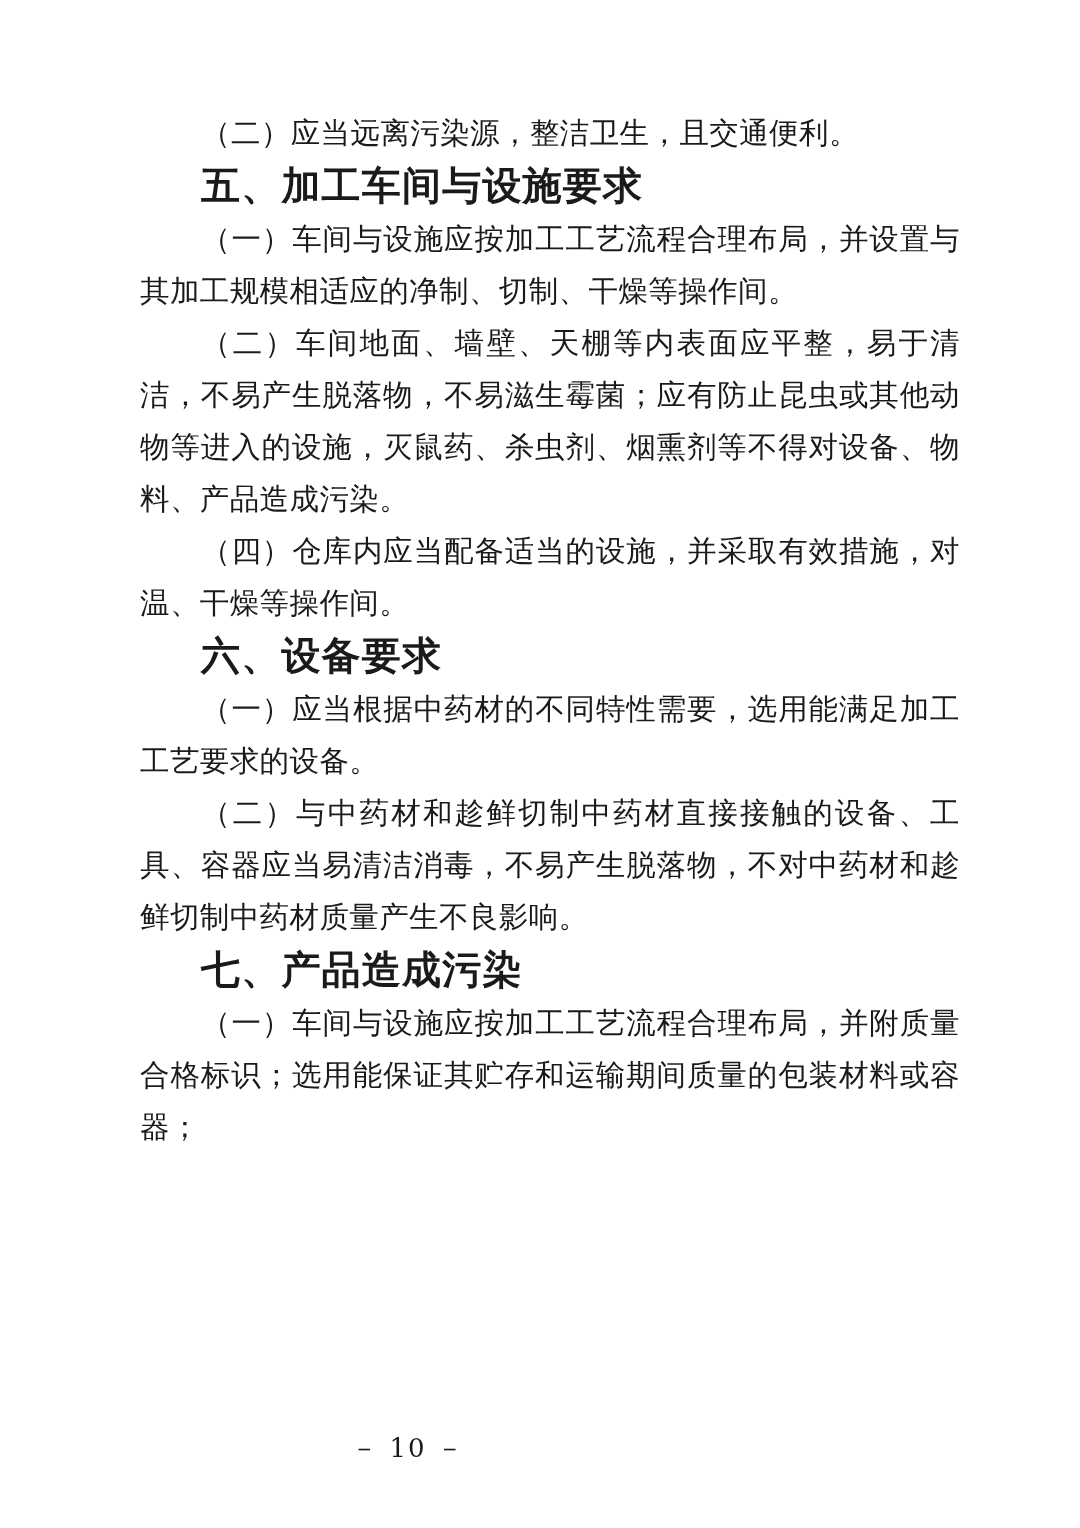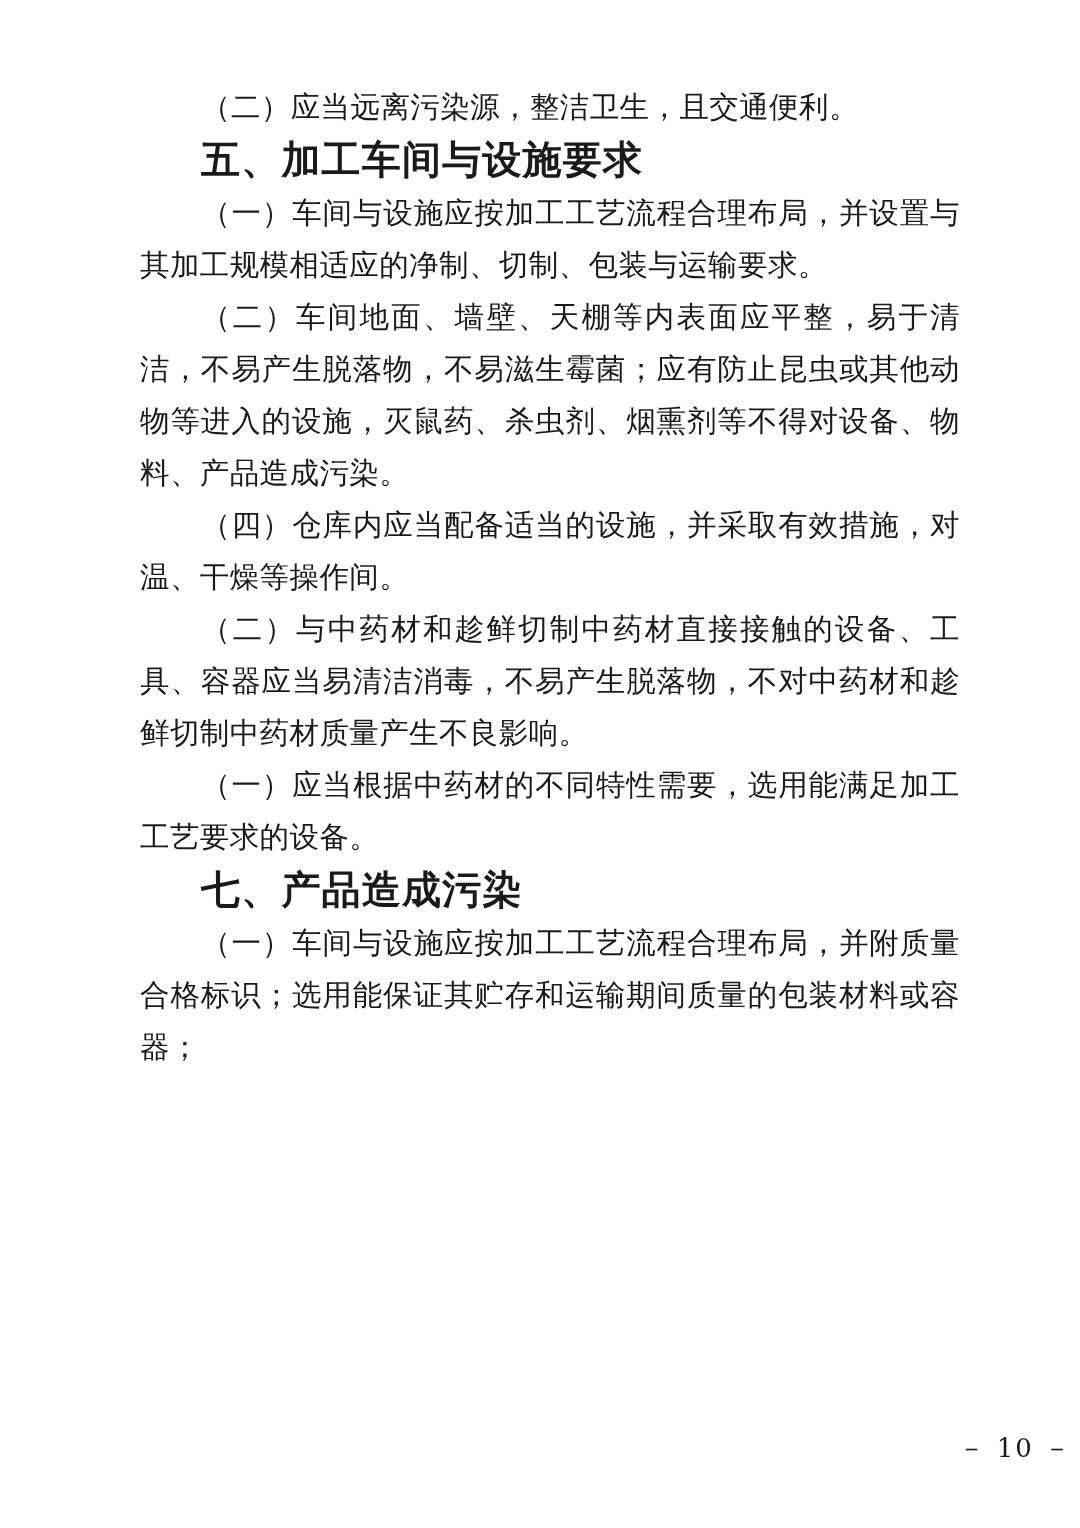--- a/index.html
+++ b/index.html
@@ -15,21 +15,21 @@
     color: #1a1a1a;
     overflow: hidden;
   }
   .page {
     position: absolute;
     left: 0;
     top: 0;
     width: 1080px;
     height: 1528px;
     box-sizing: border-box;
-    padding: 81px 120px 0 140px;
+    padding: 107px 120px 0 140px;
   }
   .doc-body {
     display: block;
   }
   p {
     margin: 0;
     font-size: 29.5px;
     line-height: 52px;
     letter-spacing: 0.4px;
     text-align: justify;
@@ -43,45 +43,46 @@
     text-indent: 61px;
     font-family: "DejaVu Sans", "Liberation Sans", sans-serif;
     font-weight: bold;
     font-size: 39px;
     letter-spacing: 1.2px;
     line-height: 54px;
   }
   .page-number {
     position: absolute;
     left: 0;
-    right: 8px;
+    right: 14px;
     bottom: 62px;
-    text-align: right;
+    text-align: center;
     font-size: 26px;
     letter-spacing: 2px;
     color: #1a1a1a;
     font-family: "DejaVu Serif", "Liberation Serif", serif;
   }
   .pn-inner {
     display: inline-block;
     padding-left: 0px;
     margin-left: -250px;
   }
 </style>
 </head>
 <body>
 
 <div class="page">
   <div class="doc-body" id="doc-body">
       <p class="para">（二）应当远离污染源，整洁卫生，且交通便利。</p>
       <p class="heading">五、加工车间与设施要求</p>
-      <p class="para">（一）车间与设施应按加工工艺流程合理布局，并设置与其加工规模相适应的净制、切制、包装与运输要求。</p>
+      <p class="para">（一）车间与设施应按加工工艺流程合理布局，并设置与其加工规模相适应的净制、切制、干燥等操作间。</p>
       <p class="para">（二）车间地面、墙壁、天棚等内表面应平整，易于清洁，不易产生脱落物，不易滋生霉菌；应有防止昆虫或其他动物等进入的设施，灭鼠药、杀虫剂、烟熏剂等不得对设备、物料、产品造成污染。</p>
       <p class="para">（四）仓库内应当配备适当的设施，并采取有效措施，对温、干燥等操作间。</p>
+      <p class="heading">六、设备要求</p>
+      <p class="para">（一）应当根据中药材的不同特性需要，选用能满足加工工艺要求的设备。</p>
       <p class="para">（二）与中药材和趁鲜切制中药材直接接触的设备、工具、容器应当易清洁消毒，不易产生脱落物，不对中药材和趁鲜切制中药材质量产生不良影响。</p>
-      <p class="para">（一）应当根据中药材的不同特性需要，选用能满足加工工艺要求的设备。</p>
       <p class="heading">七、产品造成污染</p>
       <p class="para">（一）车间与设施应按加工工艺流程合理布局，并附质量合格标识；选用能保证其贮存和运输期间质量的包装材料或容器；</p>
     </div>
   <div class="page-number">
     <span class="pn-inner">－ 10 －</span>
   </div>
 </div>
 
 </body></html>

